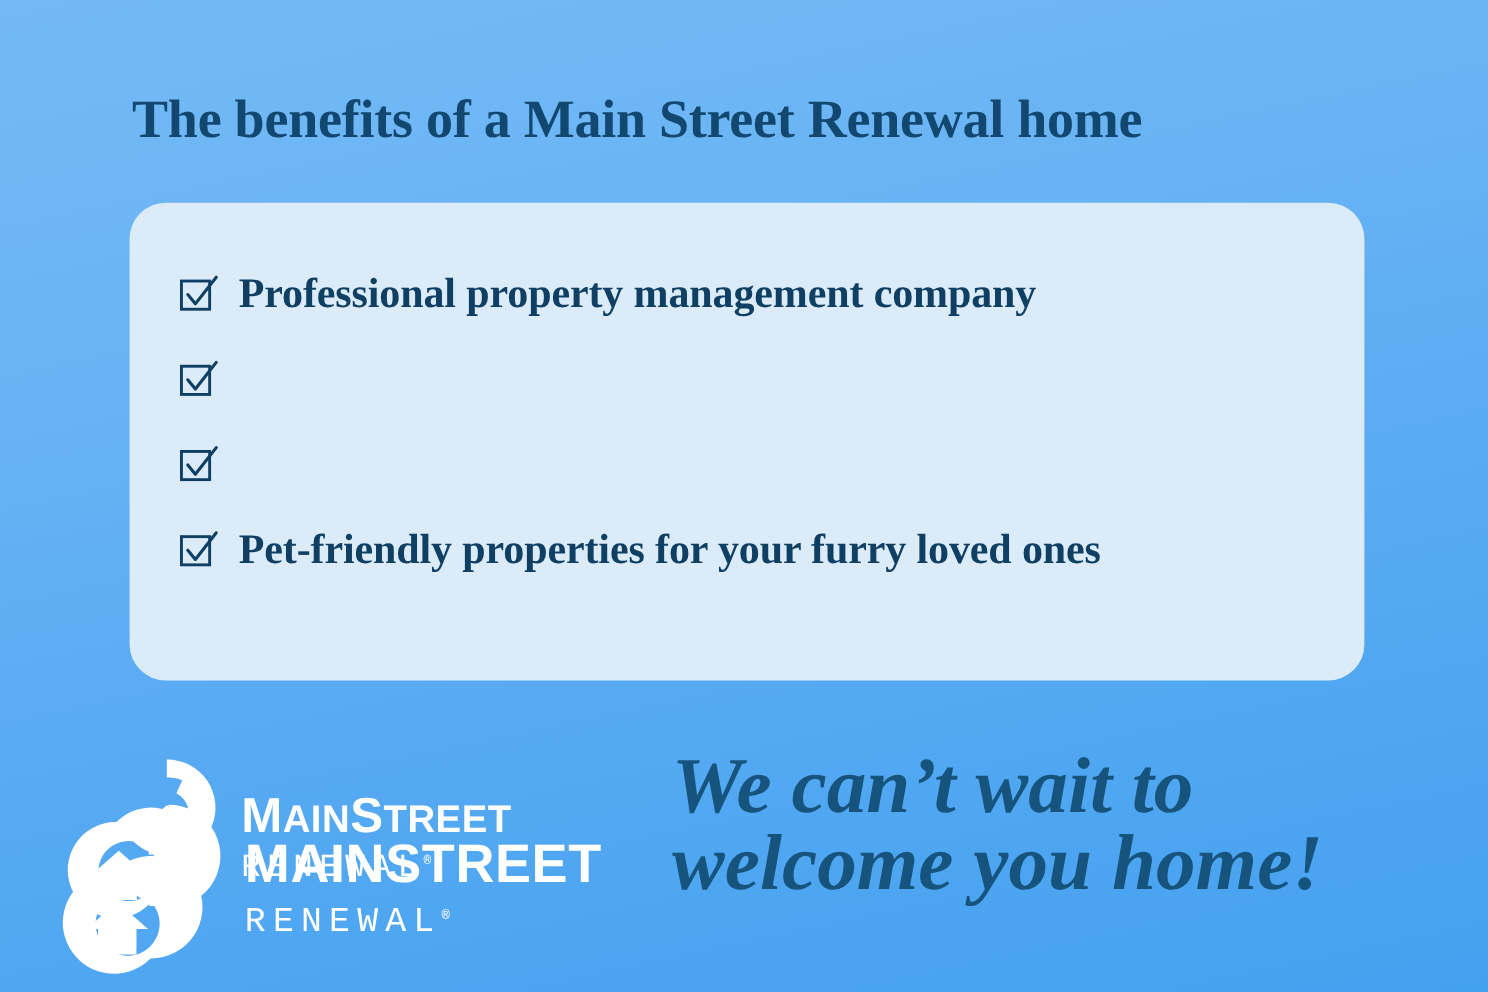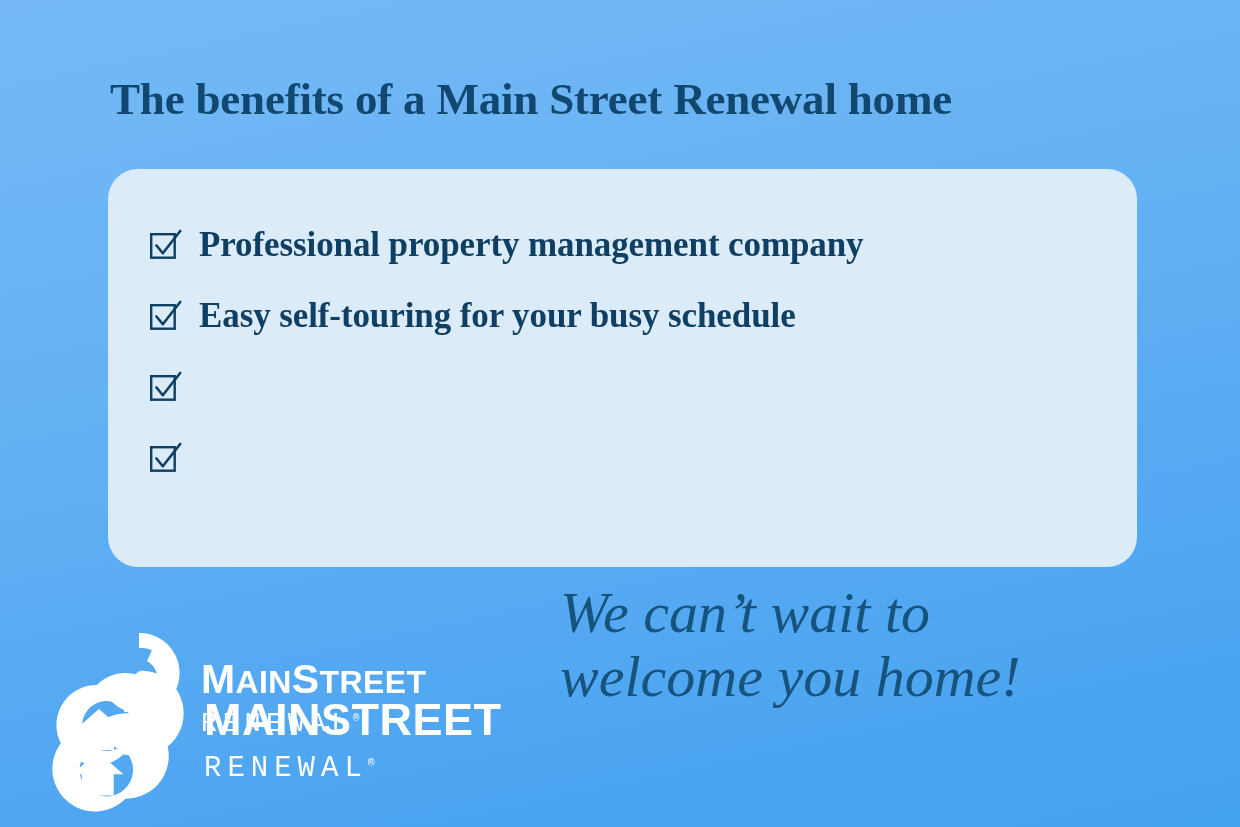--- a/index.html
+++ b/index.html
@@ -79,26 +79,26 @@
     font-size: 35px;
     color: #0f3f63;
     letter-spacing: -0.1px;
     white-space: nowrap;
   }
 
   
   #tagline {
     position: absolute;
     left: 560px;
-    top: 581px;
+    top: 624px;
     width: 640px;
     font-family: "Liberation Serif", "DejaVu Serif", serif;
     font-style: italic;
-    font-weight: normal;
-    font-size: 58px;
+    font-weight: bold;
+    font-size: 66px;
     line-height: 64px;
     color: #17547d;
   }
   #tagline .line { display: block; white-space: nowrap; }
 
   
   .logo-lockup {
     position: absolute;
     display: flex;
     align-items: center;
@@ -171,39 +171,39 @@
         <span class="benefit-label">Professional property management company</span>
       </li>
 
       <li class="benefit-item">
         <span class="checkbox-icon">
           <svg viewBox="0 0 34 34" width="34" height="34" aria-hidden="true">
             <rect x="3.2" y="7.2" width="23.5" height="23.5" fill="none" stroke="#0f3f63" stroke-width="2.4"></rect>
             <path d="M8.5 18.5 L14.8 26.2 L32.2 4.0" fill="none" stroke="#0f3f63" stroke-width="2.6" stroke-linecap="round" stroke-linejoin="round"></path>
           </svg>
         </span>
-        <span class="benefit-label">Easy self-touring for your busy schedule</span>
-      </li>
-
-      <li class="benefit-item">
-        <span class="checkbox-icon">
-          <svg viewBox="0 0 34 34" width="34" height="34" aria-hidden="true">
-            <rect x="3.2" y="7.2" width="23.5" height="23.5" fill="none" stroke="#0f3f63" stroke-width="2.4"></rect>
-            <path d="M8.5 18.5 L14.8 26.2 L32.2 4.0" fill="none" stroke="#0f3f63" stroke-width="2.6" stroke-linecap="round" stroke-linejoin="round"></path>
-          </svg>
-        </span>
-      </li>
-
-      <li class="benefit-item">
-        <span class="checkbox-icon">
-          <svg viewBox="0 0 34 34" width="34" height="34" aria-hidden="true">
-            <rect x="3.2" y="7.2" width="23.5" height="23.5" fill="none" stroke="#0f3f63" stroke-width="2.4"></rect>
-            <path d="M8.5 18.5 L14.8 26.2 L32.2 4.0" fill="none" stroke="#0f3f63" stroke-width="2.6" stroke-linecap="round" stroke-linejoin="round"></path>
-          </svg>
-        </span>
+      </li>
+
+      <li class="benefit-item">
+        <span class="checkbox-icon">
+          <svg viewBox="0 0 34 34" width="34" height="34" aria-hidden="true">
+            <rect x="3.2" y="7.2" width="23.5" height="23.5" fill="none" stroke="#0f3f63" stroke-width="2.4"></rect>
+            <path d="M8.5 18.5 L14.8 26.2 L32.2 4.0" fill="none" stroke="#0f3f63" stroke-width="2.6" stroke-linecap="round" stroke-linejoin="round"></path>
+          </svg>
+        </span>
+      </li>
+
+      <li class="benefit-item">
+        <span class="checkbox-icon">
+          <svg viewBox="0 0 34 34" width="34" height="34" aria-hidden="true">
+            <rect x="3.2" y="7.2" width="23.5" height="23.5" fill="none" stroke="#0f3f63" stroke-width="2.4"></rect>
+            <path d="M8.5 18.5 L14.8 26.2 L32.2 4.0" fill="none" stroke="#0f3f63" stroke-width="2.6" stroke-linecap="round" stroke-linejoin="round"></path>
+          </svg>
+        </span>
+        <span class="benefit-label">Pet-friendly properties for your furry loved ones</span>
       </li>
 
     </ul>
   </div>
 
   <div id="tagline">
     <span class="line">We can’t wait to</span>
     <span class="line">welcome you home!</span>
   </div>
 

